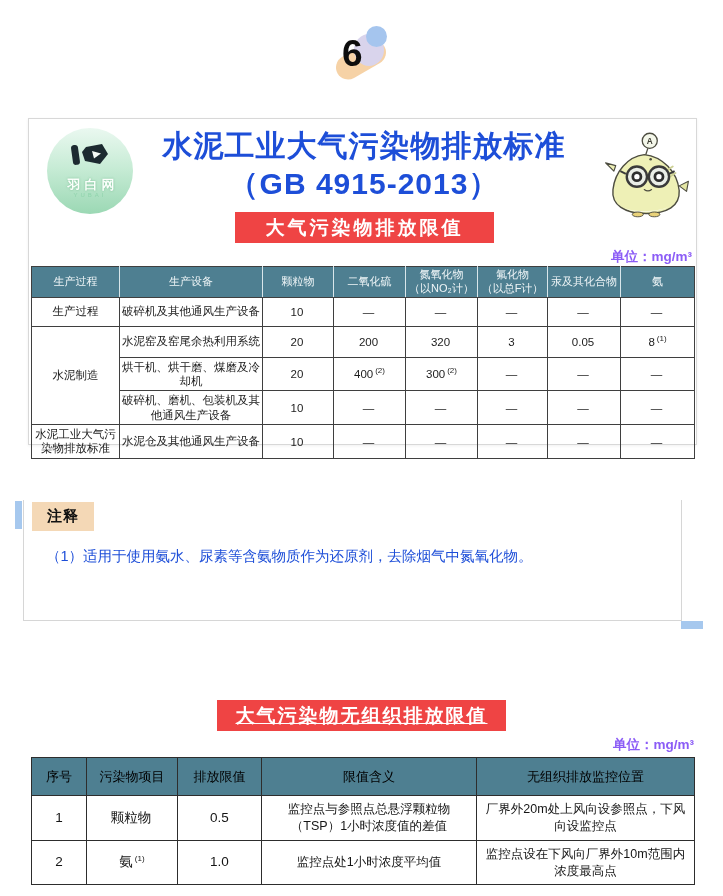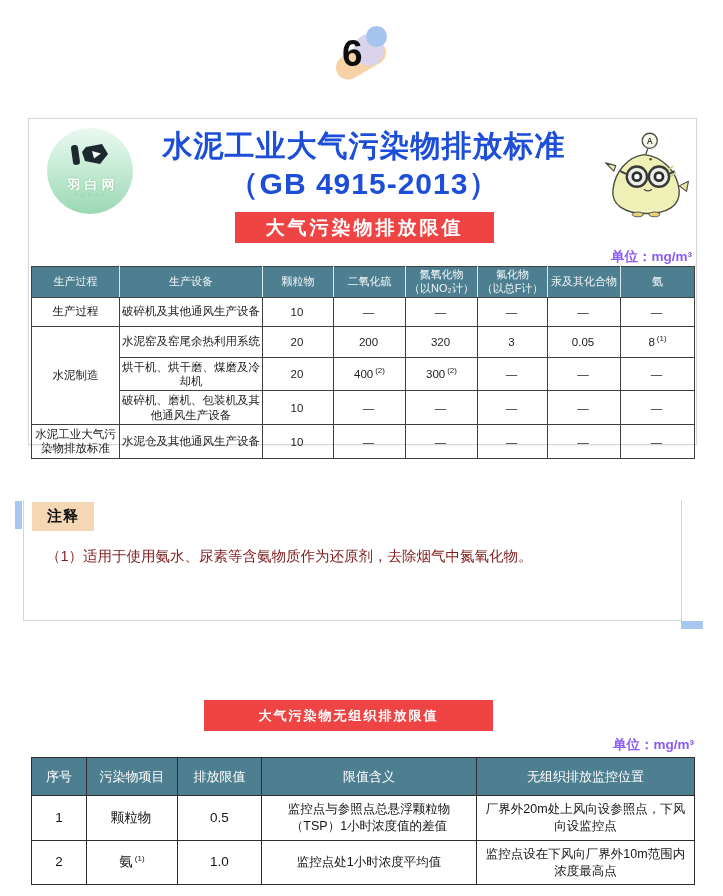--- a/index.html
+++ b/index.html
@@ -56,31 +56,31 @@
   #t1 .r1 td { height:29px; } #t1 .r2 td { height:31px; } #t1 .r3 td { height:27px; }
   #t1 .r4 td { height:29px; } #t1 .r5 td { height:30px; }
   sup.note { font-size:8px; vertical-align:super; margin-left:2px; }
 
   
   .notes-card { position:absolute; left:23px; top:500px; width:659px; height:121px;
                 background:#fff; border:1px solid #d6d6d6; border-top:none; }
   .accent-bar { position:absolute; left:-9px; top:1px; width:7px; height:28px; background:#a6c8ee; }
   .notes-label { position:absolute; left:8px; top:2px; background:#f4d8b6; color:#111;
                  font-size:15px; font-weight:700; padding:5px 15px; letter-spacing:1px; }
-  .notes-body { position:absolute; left:22px; top:46px; right:16px; font-size:14.5px; color:#7f1d1d; }
+  .notes-body { position:absolute; left:22px; top:46px; right:16px; font-size:14.5px; color:#1d4ed8; }
   .note-item { margin-bottom:15px; line-height:1.45; }
   .accent-square { position:absolute; right:-22px; bottom:-9px; width:22px; height:8px; background:#a6c8ee; }
 
   
   .section-2 { position:absolute; left:0; top:700px; width:723px; height:196px; }
-  .banner-2 { position:absolute; left:204px; top:0; width:289px; height:31px;
-              font-size:13px; line-height:31px; letter-spacing:2px; }
+  .banner-2 { position:absolute; left:217px; top:0; width:289px; height:31px;
+              font-size:19px; line-height:31px; letter-spacing:2px;text-decoration:underline; }
   .unit-2 { right:29px; top:36px; }
   #t2 { position:absolute; left:31px; top:57px; width:663px; }
-  #t2 th { background:#4e7f91; color:#ffffff; font-weight:400; font-size:13px;
+  #t2 th { background:#4e7f91; color:#000000; font-weight:400; font-size:13px;
            border:1px solid #2d2d2d; height:38px; text-align:center; vertical-align:middle; }
   #t2 td { border:1px solid #2d2d2d; font-size:13.5px; line-height:1.35; text-align:center;
            vertical-align:middle; color:#151515; padding:2px 4px; }
   #t2 .small td.longtext { font-size:12.5px; }
   #t2 tr.rA td { height:45px; } #t2 tr.rB td { height:44px; }
 </style>
 </head>
 <body>
 
 <div class="decor">

